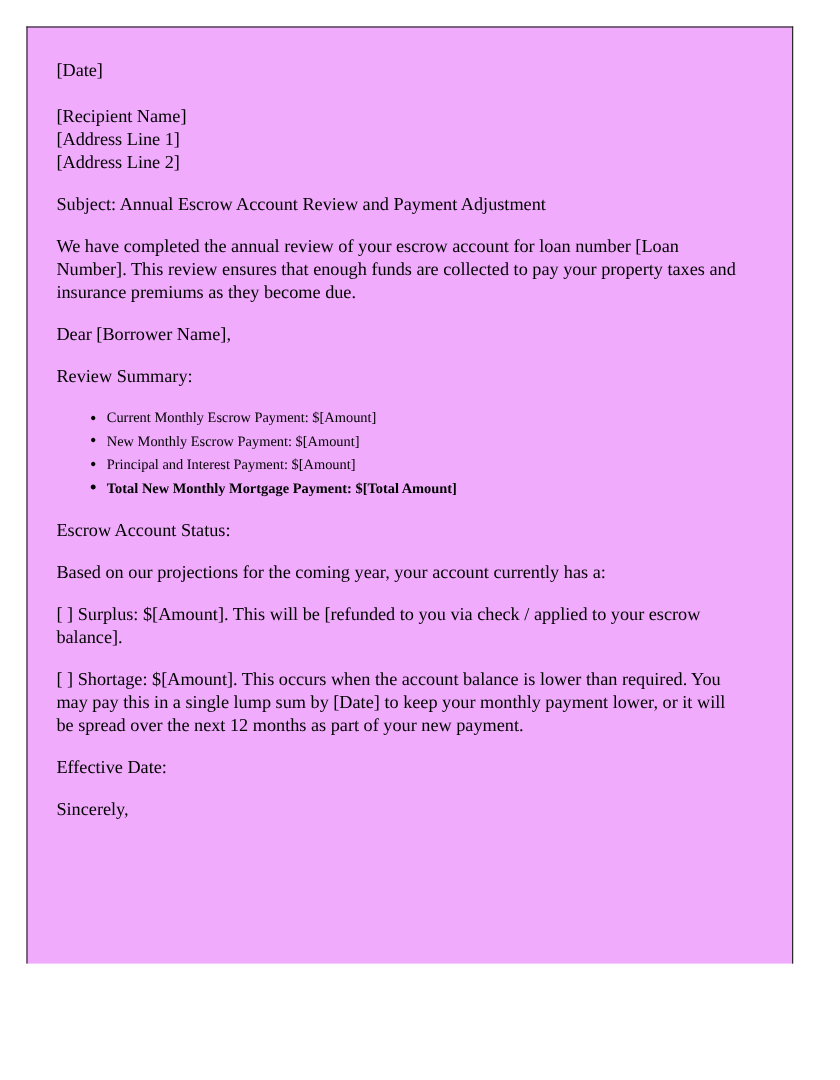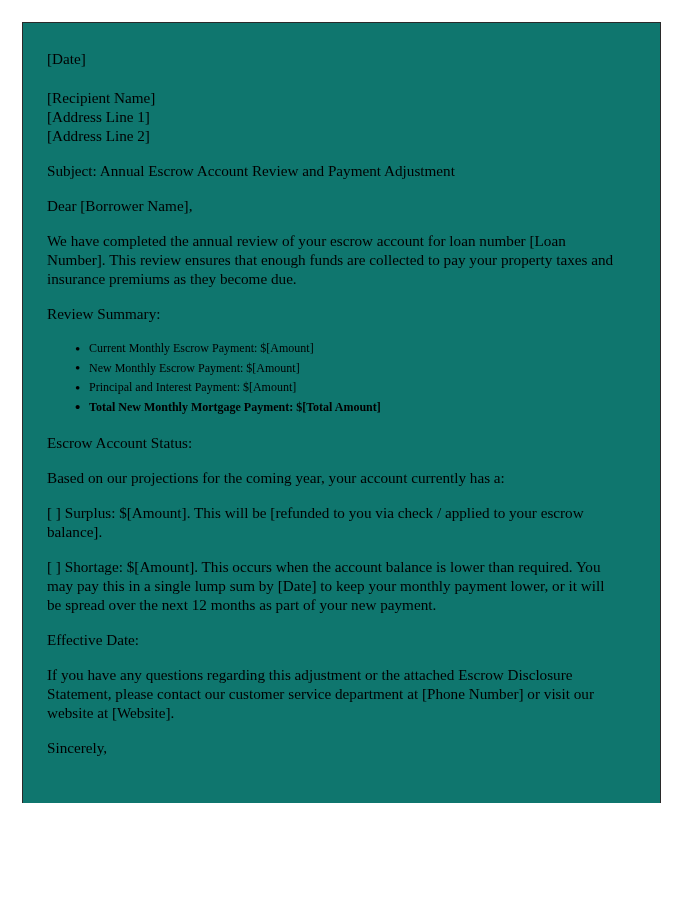--- a/index.html
+++ b/index.html
@@ -20,21 +20,21 @@
   
   .page {
     position: absolute;
     left: 22px;
     top: 22px;
     width: 639px;
     height: 781px;
     box-sizing: border-box;
     border: 1px solid #2a2a2a;
     border-bottom: none;
-    background: #0f766e;
+    background: #f0abfc;
     overflow: hidden;
   }
 
   .page-inner {
     padding: 26px 42px 0 24px;
   }
 
   
   .line,
   .para,
@@ -104,23 +104,23 @@
     <p class="line date-line">[Date]</p>
 
     <div class="addr-block">
       <p class="addr-line">[Recipient Name]</p>
       <p class="addr-line">[Address Line 1]</p>
       <p class="addr-line">[Address Line 2]</p>
     </div>
 
     <p class="heading">Subject: Annual Escrow Account Review and Payment Adjustment</p>
 
+    <p class="para">We have completed the annual review of your escrow account for loan number [Loan Number]. This review ensures that enough funds are collected to pay your property taxes and insurance premiums as they become due.</p>
+
     <p class="para">Dear [Borrower Name],</p>
-
-    <p class="para">We have completed the annual review of your escrow account for loan number [Loan Number]. This review ensures that enough funds are collected to pay your property taxes and insurance premiums as they become due.</p>
 
     <p class="heading">Review Summary:</p>
 
     <ul class="bullets">
       <li>
         <span>Current Monthly Escrow Payment: $[Amount]</span>
       </li>
       <li>
         <span>New Monthly Escrow Payment: $[Amount]</span>
       </li>
@@ -140,18 +140,17 @@
       <span>[ ] </span><b>Surplus:</b><span> $[Amount]. This will be [refunded to you via check / applied to your escrow balance].</span>
     </p>
 
     <p class="para">
       <span>[ ] </span><b>Shortage:</b><span> $[Amount]. This occurs when the account balance is lower than required. You may pay this in a single lump sum by [Date] to keep your monthly payment lower, or it will be spread over the next 12 months as part of your new payment.</span>
     </p>
 
     <p class="heading">Effective Date:</p>
 
 
-    <p class="para">If you have any questions regarding this adjustment or the attached Escrow Disclosure Statement, please contact our customer service department at [Phone Number] or visit our website at [Website].</p>
 
     <p class="para">Sincerely,</p>
 
   </div>
 </div>
 
 </body></html>

